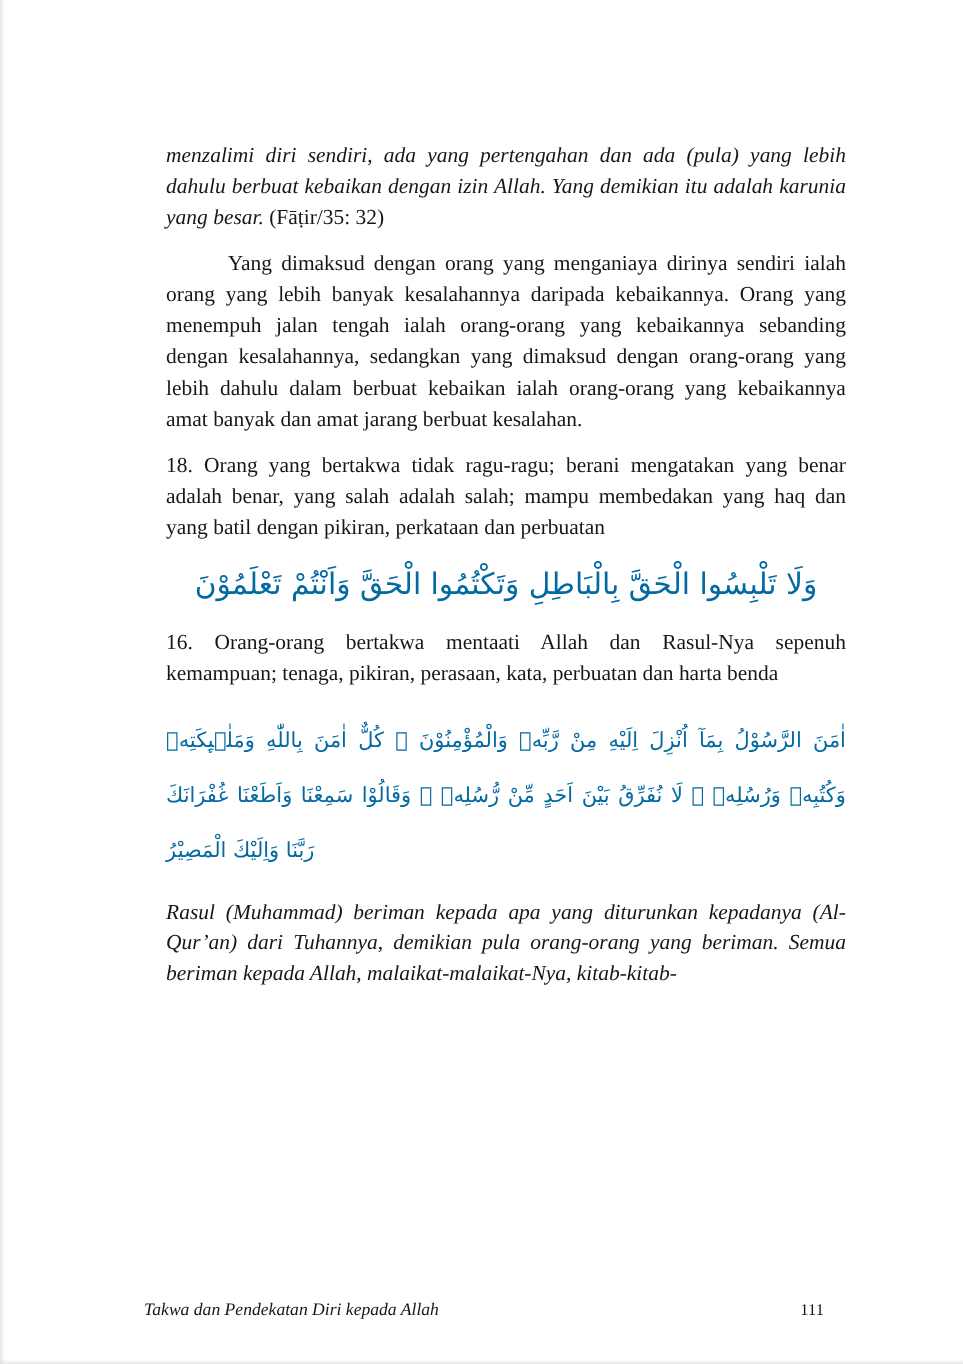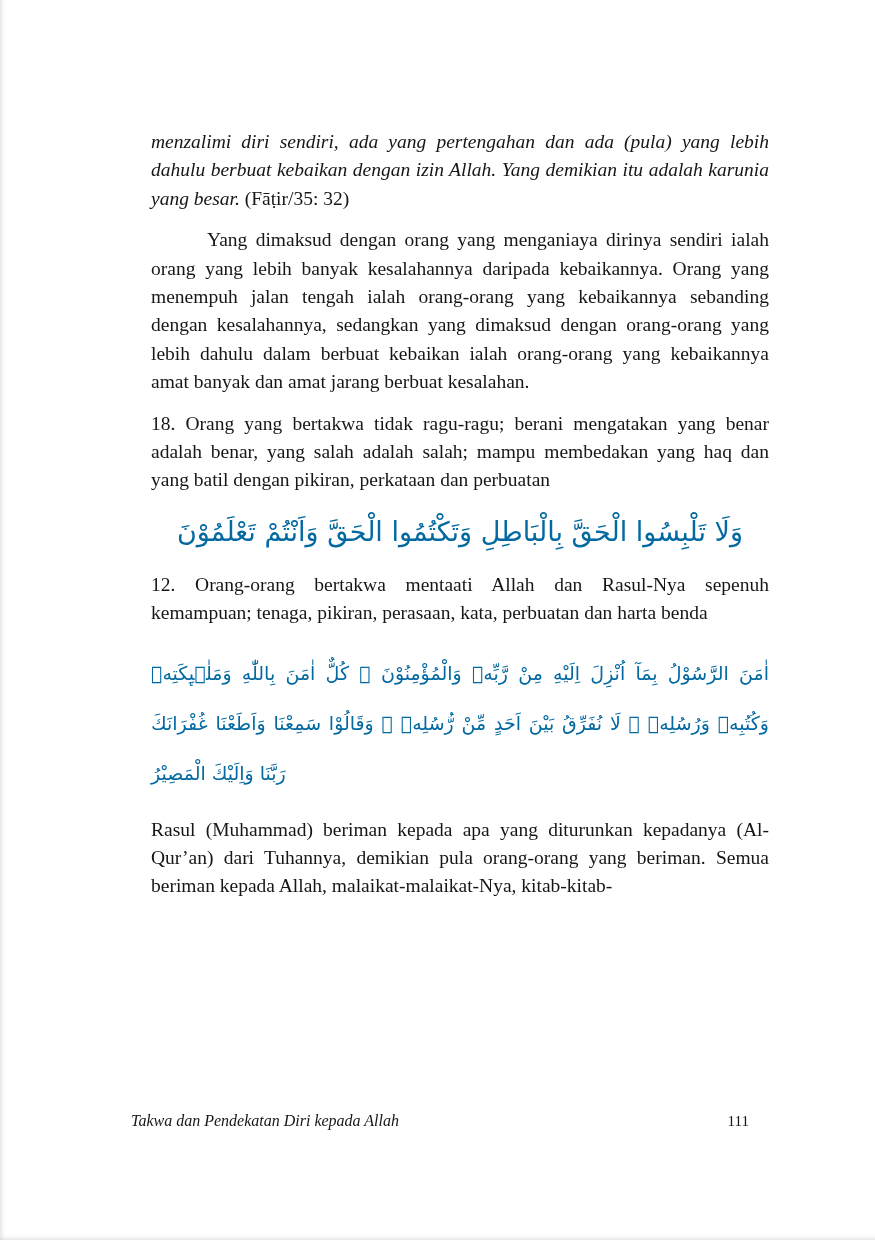--- a/index.html
+++ b/index.html
@@ -22,21 +22,21 @@
   }
   .para {
     font-size: 19.5px;
     line-height: 28.4px;
     text-align: justify;
     margin: 0 0 13px 0;
   }
   .indent { text-indent: 56px; }
   .item { margin-top: 9px; }
   .italic-para em { font-style: italic; }
-  .full-italic { }
+  .full-italic { font-style: italic; }
   .roman { font-style: normal; }
   .arabic {
     font-family: "DejaVu Sans", sans-serif;
     direction: rtl;
     color: #0369a1;
   }
   .arabic-center {
     text-align: center;
     font-size: 27px;
     line-height: 1.55;
@@ -46,21 +46,21 @@
     text-align: justify;
     text-align-last: left;
     font-size: 19px;
     line-height: 50px;
     margin: 20px 0 18px 0;
   }
   .footer {
     position: absolute;
     left: 131px;
     width: 618px;
-    top: 1112px;
+    top: 1182px;
     display: flex;
     justify-content: space-between;
     align-items: baseline;
   }
   .running-title {
     font-style: italic;
     font-size: 16px;
   }
   .page-number {
     font-size: 15px;
@@ -73,21 +73,21 @@
 
   <p class="para italic-para"><em>menzalimi diri sendiri, ada yang pertengahan dan ada (pula) yang lebih dahulu berbuat kebaikan dengan izin Allah. Yang demikian itu adalah karunia yang besar.</em> <span class="roman">(Fāṭir/35: 32)</span></p>
 
   <p class="para indent">Yang dimaksud dengan orang yang menganiaya dirinya sendiri ialah orang yang lebih banyak kesalahannya daripada kebaikannya. Orang yang menempuh jalan tengah ialah orang-orang yang kebaikannya sebanding dengan kesalahannya, sedangkan yang dimaksud dengan orang-orang yang lebih dahulu dalam berbuat kebaikan ialah orang-orang yang kebaikannya amat banyak dan amat jarang berbuat kesalahan.</p>
 
   <p class="para item">18. Orang yang bertakwa tidak ragu-ragu; berani mengatakan yang benar adalah benar, yang salah adalah salah; mampu membedakan yang haq dan yang batil dengan pikiran, perkataan dan perbuatan</p>
 
   <p class="arabic arabic-center" dir="rtl">وَلَا تَلْبِسُوا الْحَقَّ بِالْبَاطِلِ وَتَكْتُمُوا الْحَقَّ وَاَنْتُمْ تَعْلَمُوْنَ</p>
 
 
-  <p class="para item">12. Orang-orang bertakwa mentaati Allah dan Rasul-Nya sepenuh kemampuan; tenaga, pikiran, perasaan, kata, perbuatan dan harta benda</p>
+  <p class="para item">16. Orang-orang bertakwa mentaati Allah dan Rasul-Nya sepenuh kemampuan; tenaga, pikiran, perasaan, kata, perbuatan dan harta benda</p>
 
   <p class="arabic arabic-justify" dir="rtl">اٰمَنَ الرَّسُوْلُ بِمَآ اُنْزِلَ اِلَيْهِ مِنْ رَّبِّهٖ وَالْمُؤْمِنُوْنَ ۗ كُلٌّ اٰمَنَ بِاللّٰهِ وَمَلٰۤىِٕكَتِهٖ وَكُتُبِهٖ وَرُسُلِهٖ ۗ لَا نُفَرِّقُ بَيْنَ اَحَدٍ مِّنْ رُّسُلِهٖ ۗ وَقَالُوْا سَمِعْنَا وَاَطَعْنَا غُفْرَانَكَ رَبَّنَا وَاِلَيْكَ الْمَصِيْرُ</p>
 
   <p class="para full-italic">Rasul (Muhammad) beriman kepada apa yang diturunkan kepadanya (Al-Qur’an) dari Tuhannya, demikian pula orang-orang yang beriman. Semua beriman kepada Allah, malaikat-malaikat-Nya, kitab-kitab-</p>
 
 </main>
 
 <footer class="footer">
   <span class="running-title">Takwa dan Pendekatan Diri kepada Allah</span>
   <span class="page-number">111</span>

